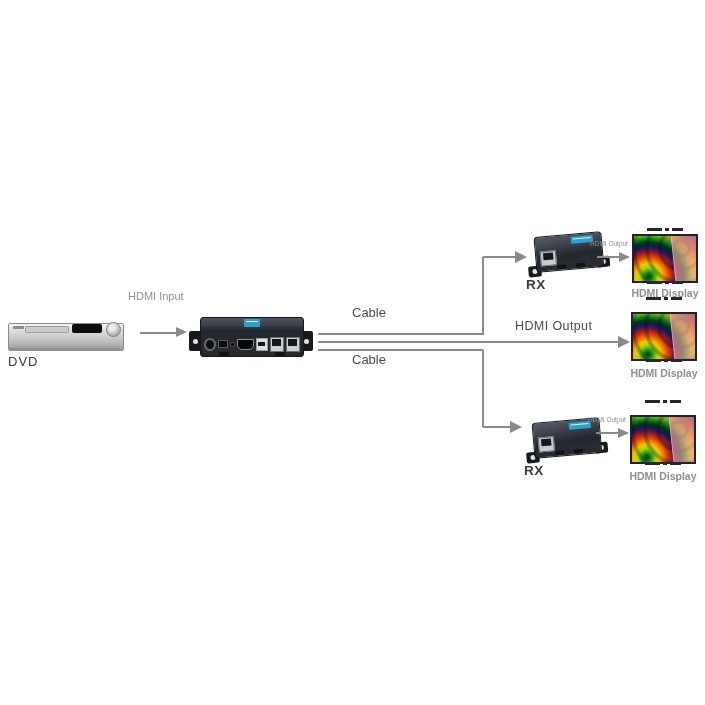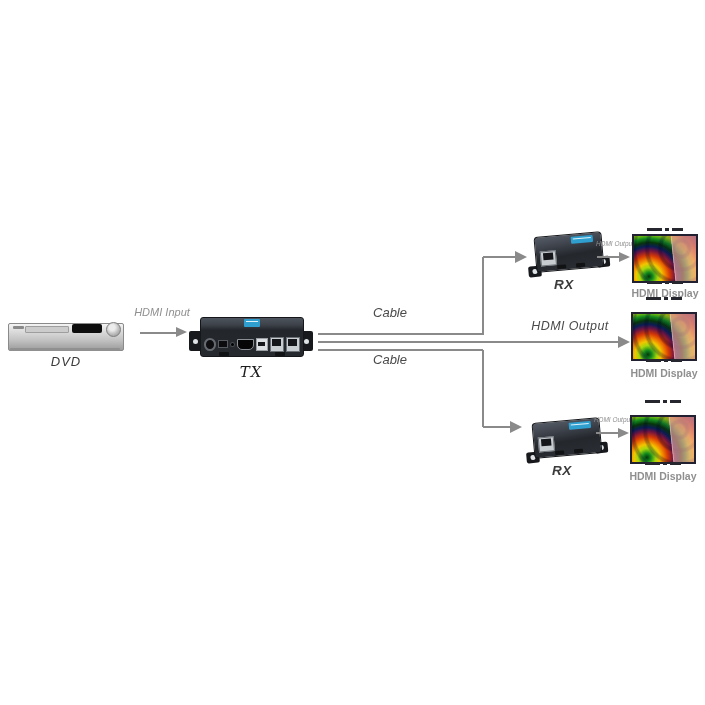--- a/index.html
+++ b/index.html
@@ -1,25 +1,25 @@
 <!DOCTYPE html>
 <html><head>
 <meta charset="utf-8">
 <style>
   html,body{margin:0;padding:0;background:#ffffff;}
   .canvas{position:relative;width:705px;height:705px;background:#ffffff;overflow:hidden;
           font-family:"Liberation Sans", sans-serif;}
   .abs{position:absolute;}
 
   
-  .lbl{position:absolute;text-align:center;line-height:1.1;font-style:italic;}
+  .lbl{position:absolute;line-height:1.1;}
   .lbl-gray{color:#8f8f8f;}
   .lbl-dark{color:#4a4a4a;}
   .dvd-label{left:8px;top:355px;width:116px;font-size:13px;color:#3a3a3a;letter-spacing:1px;}
-  .hdmi-in-label{left:128px;top:306px;width:68px;font-size:11px;}
+  .hdmi-in-label{left:128px;top:290px;width:68px;font-size:11px;}
   .tx-label{left:189px;top:364px;width:124px;font-size:15px;color:#1c1c1c;
             font-family:"DejaVu Serif", serif;letter-spacing:1px;}
   .cable-top-label{left:352px;top:306px;width:76px;font-size:13px;}
   .cable-bottom-label{left:352px;top:353px;width:76px;font-size:13px;}
   .hdmi-out-mid-label{left:515px;top:320px;width:110px;font-size:12.5px;letter-spacing:.4px;}
   .rx-top-label{left:526px;top:278px;width:76px;font-size:13.5px;color:#3b3b3b;font-weight:bold;letter-spacing:.5px;}
   .rx-bottom-label{left:524px;top:464px;width:76px;font-size:13.5px;color:#3b3b3b;font-weight:bold;letter-spacing:.5px;}
   .sa-top-label{left:590px;top:240px;width:50px;font-size:6.5px;}
   .sa-bottom-label{left:588px;top:416px;width:50px;font-size:6.5px;}
   .dlabel{position:absolute;left:-8px;width:84px;text-align:center;font-size:10.5px;color:#8f8f8f;}
@@ -157,21 +157,20 @@
         <span class="p-ir"></span>
         <span class="p-hdmi"></span>
         <span class="p-white"></span>
         <span class="p-rj45"></span>
         <span class="p-rj45"></span>
       </div>
       <span class="foot l"></span>
       <span class="foot r"></span>
     </div>
   </div>
-  <div class="lbl tx-label">TX</div>
 
   <div class="line lA"></div>
   <div class="line lAv"></div>
   <div class="line lA2"></div>
   <div class="head-r big lA2-head"></div>
 
   <div class="line lB"></div>
   <div class="head-r big lB-head"></div>
 
   <div class="line lC"></div>

